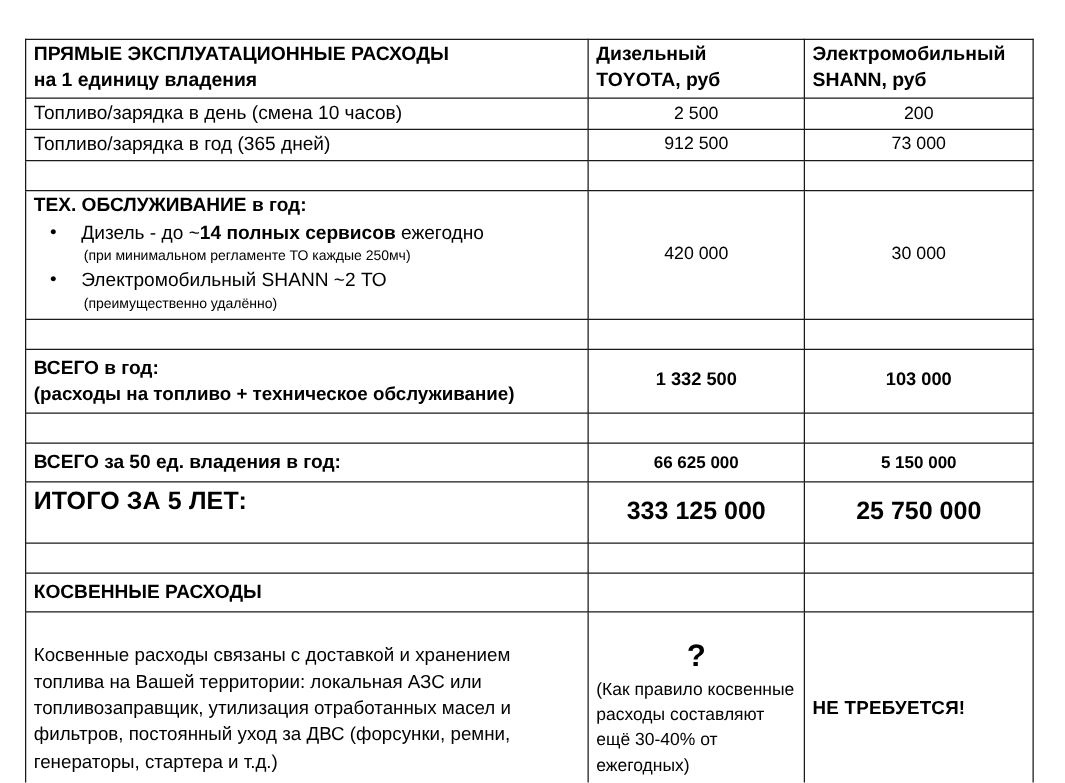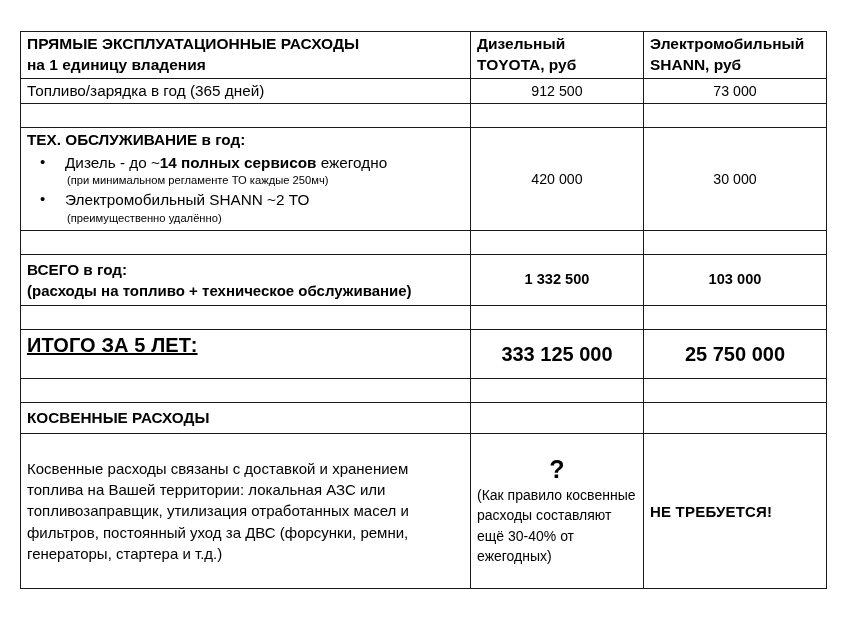--- a/index.html
+++ b/index.html
@@ -206,20 +206,25 @@
         <td class="hdr-col">
           <div>Дизельный</div>
           <div>TOYOTA, руб</div>
         </td>
         <td class="hdr-col">
           <div>Электромобильный</div>
           <div>SHANN, руб</div>
         </td>
       </tr>
 
+      <tr>
+        <td class="row-label">Топливо/зарядка в день (смена 10 часов)</td>
+        <td class="num">2 500</td>
+        <td class="num">200</td>
+      </tr>
 
       <tr>
         <td class="row-label">Топливо/зарядка в год (365 дней)</td>
         <td class="num">912 500</td>
         <td class="num">73 000</td>
       </tr>
 
       <tr class="spacer-row">
         <td></td>
         <td></td>
@@ -258,23 +263,28 @@
         <td class="num-b center-mid">1 332 500</td>
         <td class="num-b center-mid">103 000</td>
       </tr>
 
       <tr class="spacer-row">
         <td></td>
         <td></td>
         <td></td>
       </tr>
 
-
-      <tr>
-        <td class="big-label" style="padding-top:3px;padding-bottom:20px;text-decoration:underline;">ИТОГО ЗА 5 ЛЕТ:</td>
+      <tr>
+        <td class="bold-label" style="padding-top:5px;padding-bottom:5px;">ВСЕГО за 50 ед. владения в год:</td>
+        <td class="num-mid">66 625 000</td>
+        <td class="num-mid">5 150 000</td>
+      </tr>
+
+      <tr>
+        <td class="big-label" style="padding-top:3px;padding-bottom:20px;">ИТОГО ЗА 5 ЛЕТ:</td>
         <td class="num-big">333 125 000</td>
         <td class="num-big">25 750 000</td>
       </tr>
 
       <tr class="spacer-row">
         <td></td>
         <td></td>
         <td></td>
       </tr>
 

